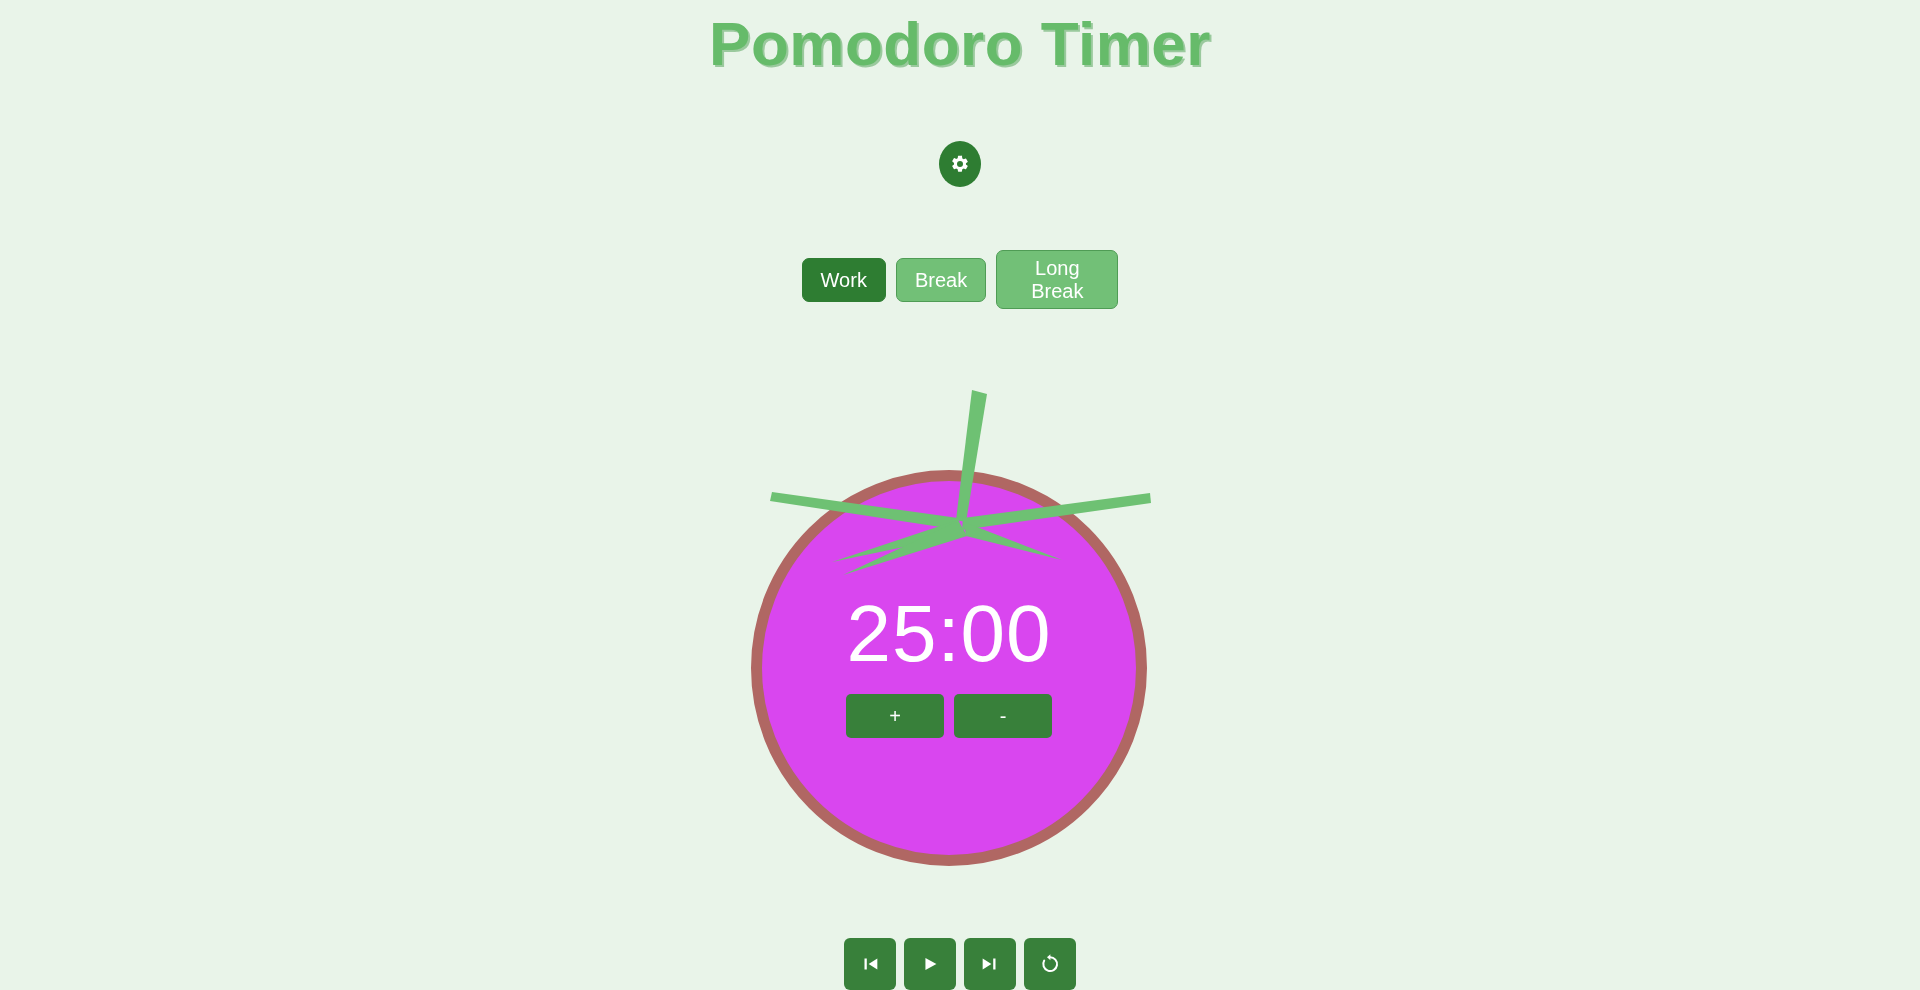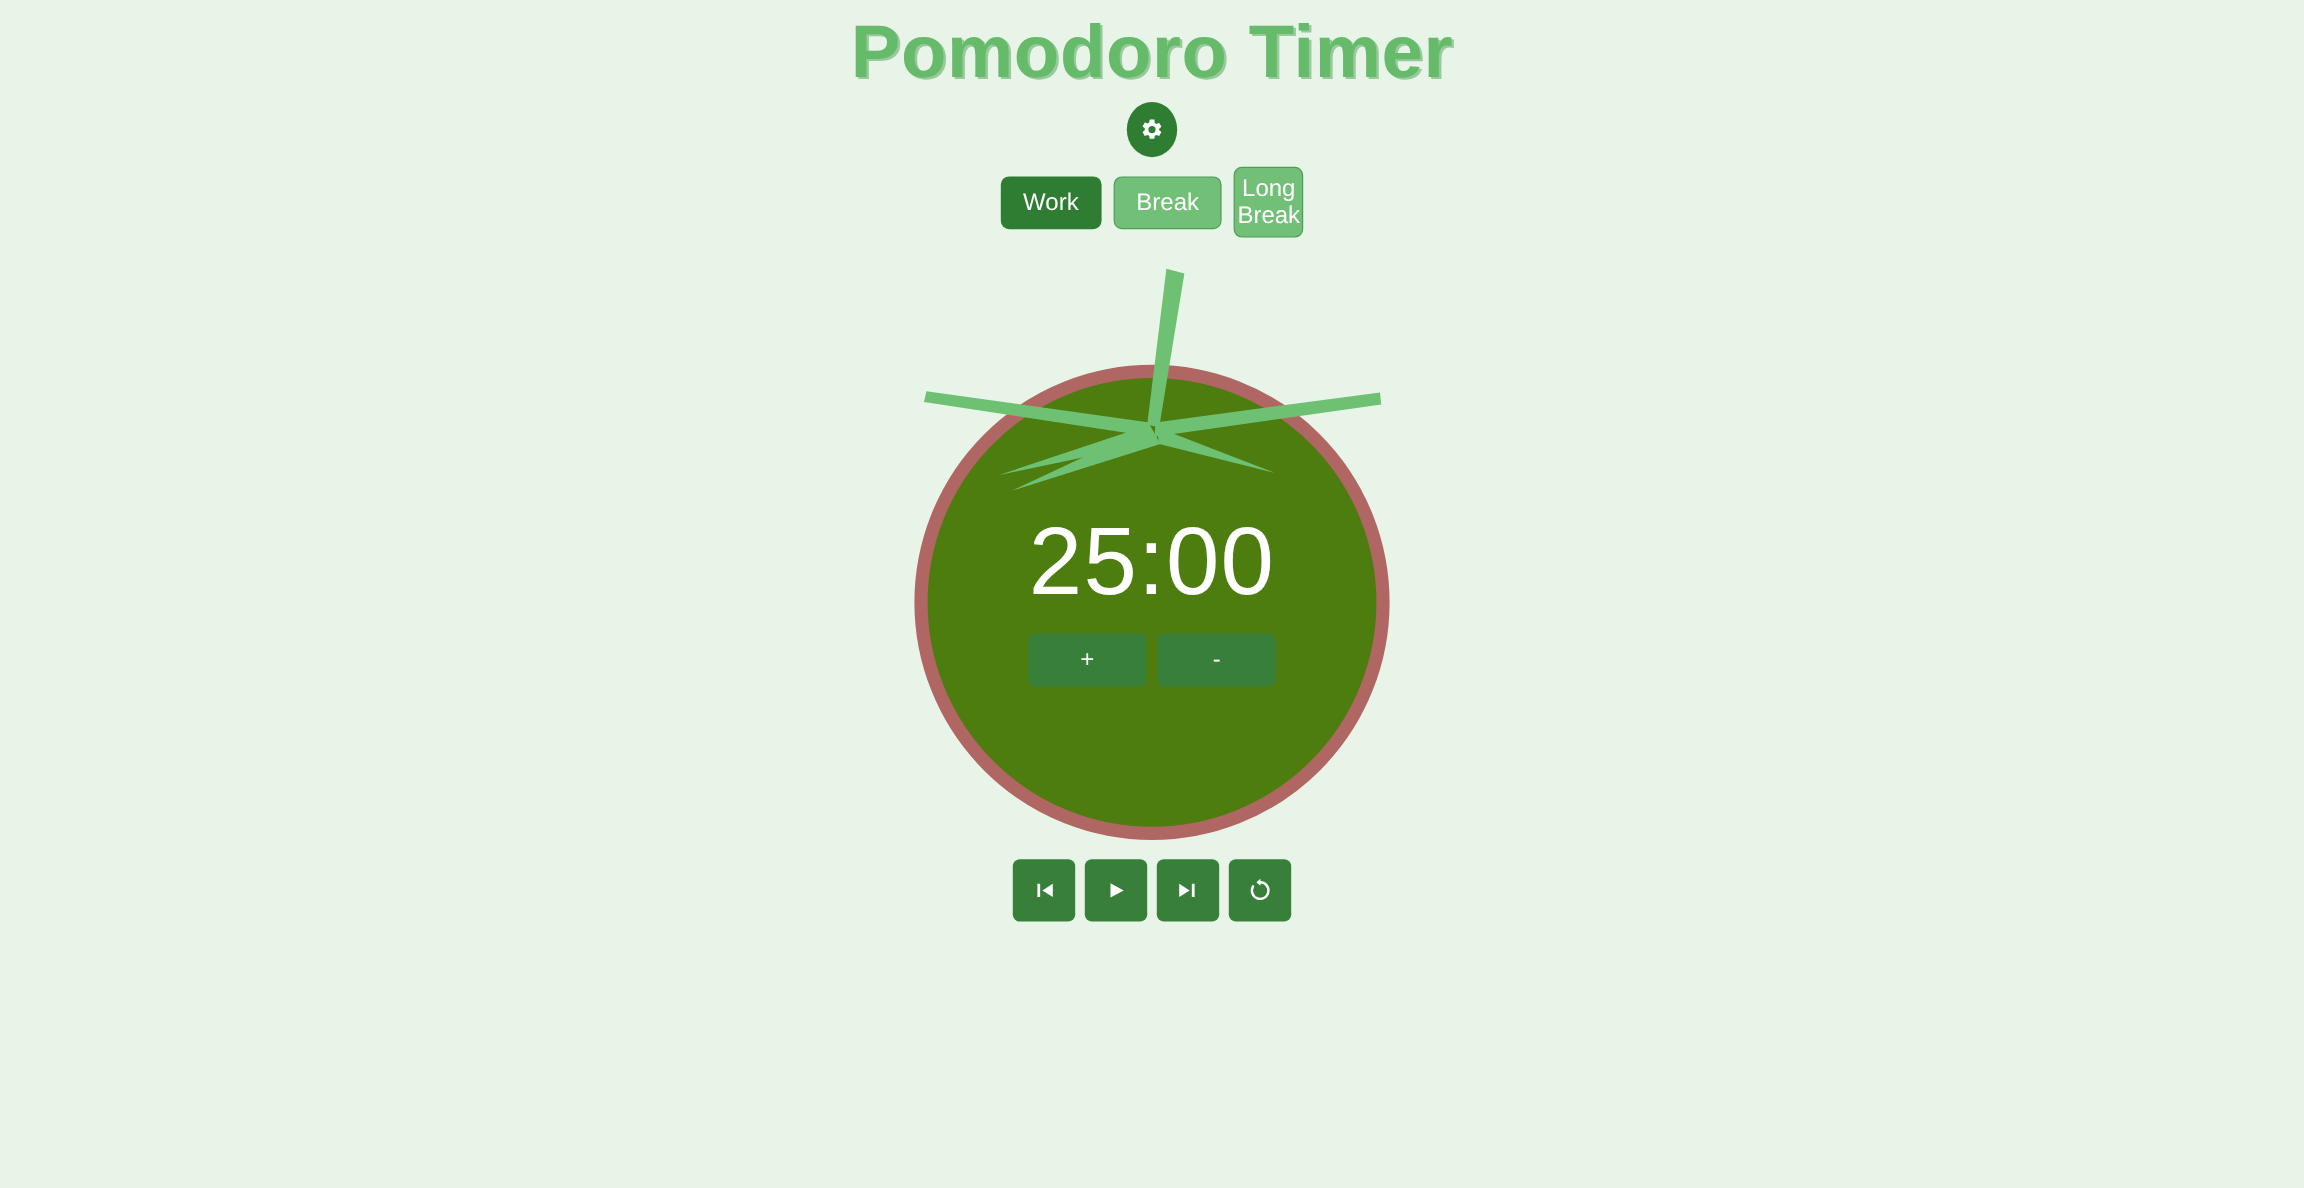--- a/index.html
+++ b/index.html
@@ -15,20 +15,21 @@
     -webkit-font-smoothing: antialiased;
   }
 
   .app {
     position: relative;
     width: 1920px;
     height: 990px;
     display: flex;
     flex-direction: column;
     align-items: center;
+    justify-content: space-between;
   }
 
   
   .app-title {
     margin: 0;
     padding-top: 8px;
     font-size: 62px;
     font-weight: bold;
     line-height: 1.15;
     color: #66bb6a;
@@ -80,21 +81,21 @@
   .mode-btn.active {
     background: #2e7d32;
     border: 1px solid #2e7d32;
     min-height: 44px;
   }
   .mode-btn.inactive {
     background: #72c077;
     border: 1px solid #4f9c55;
   }
   .mode-btn.two-line {
-    padding: 6px 2px;
+    padding: 6px 34px;
     min-height: 52px;
     line-height: 1.12;
   }
 
   
   .tomato-wrap {
     position: relative;
     width: 420px;
     height: 500px;
     margin-top: 6px;
@@ -104,26 +105,26 @@
     left: 0;
     top: 0;
     width: 420px;
     height: 260px;
     overflow: visible;
     z-index: 3;
     pointer-events: none;
   }
   .tomato {
     position: absolute;
-    left: 12px;
+    left: 1px;
     top: 100px;
     width: 396px;
     height: 396px;
     border-radius: 50%;
-    background: #4d7c0f;
+    background: #d946ef;
     border: 11px solid #b06763;
     box-sizing: border-box;
     display: flex;
     flex-direction: column;
     align-items: center;
     justify-content: center;
     z-index: 2;
   }
   .time-display {
     font-size: 80px;

